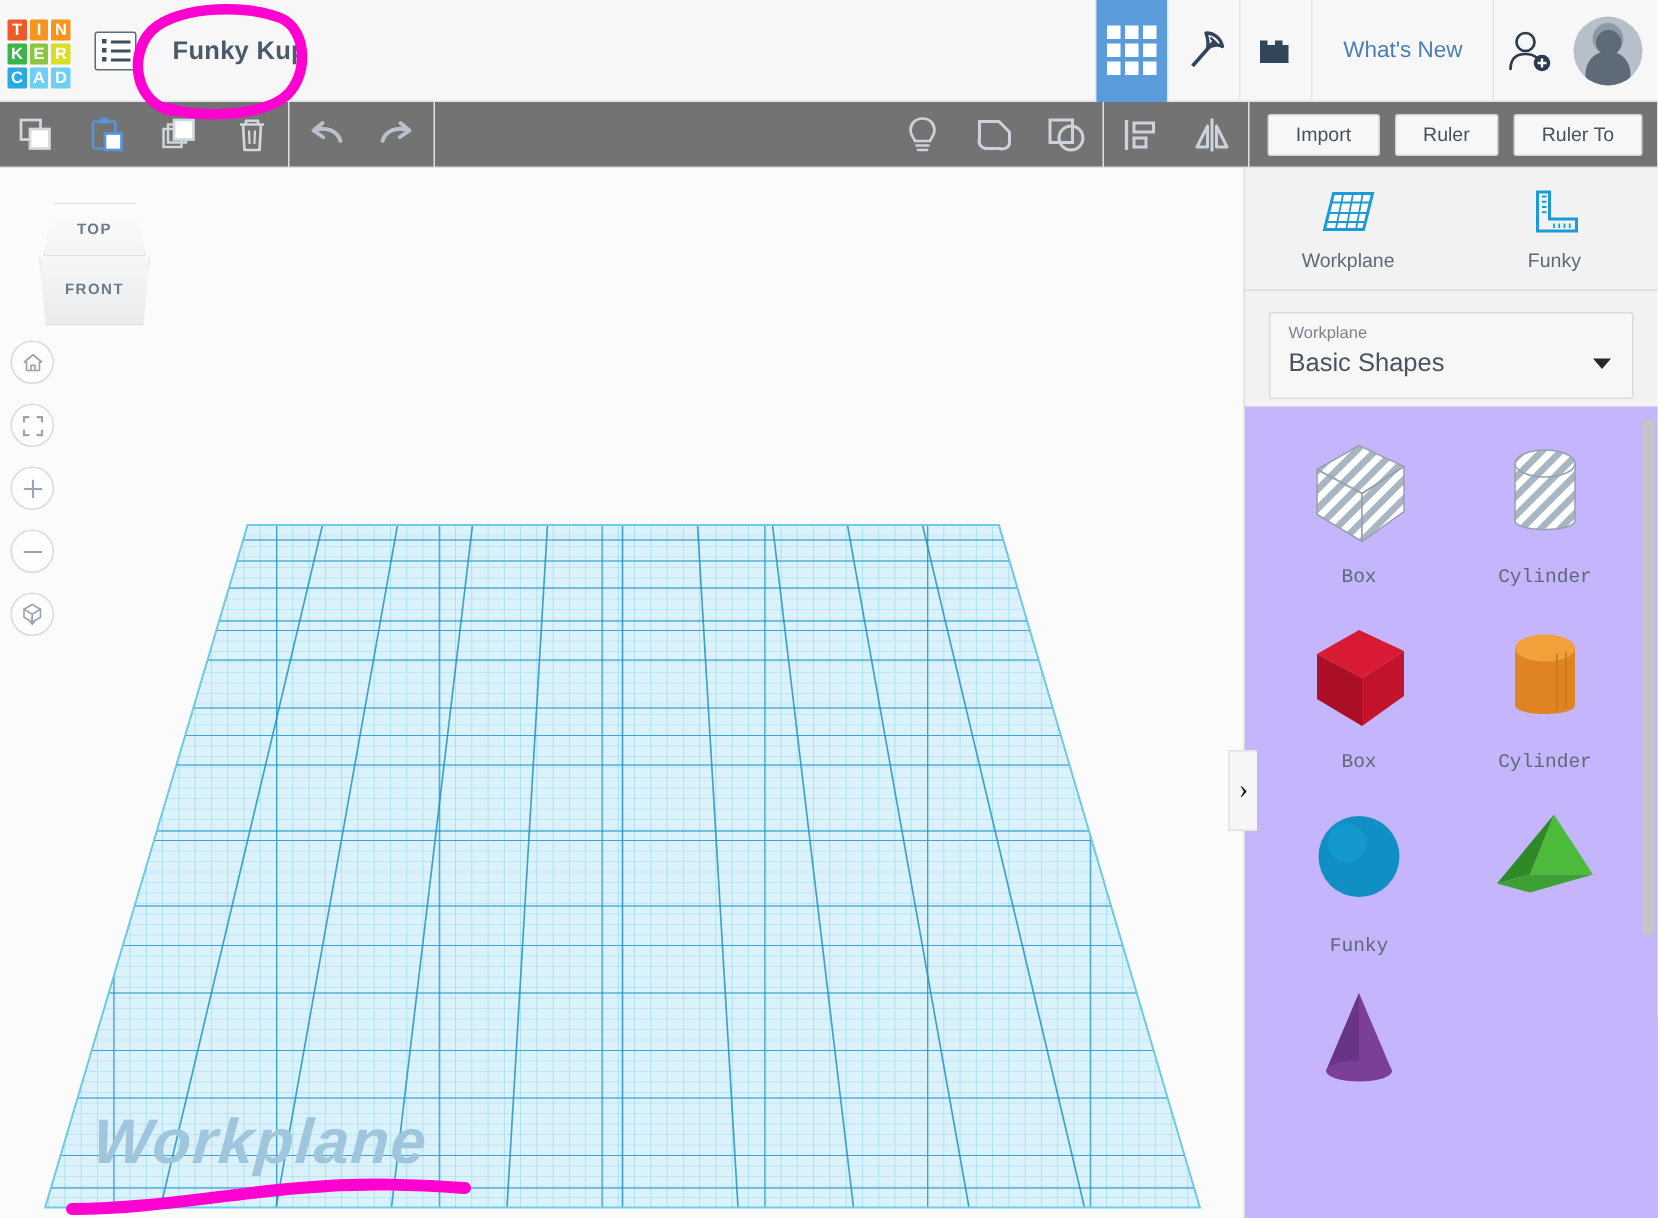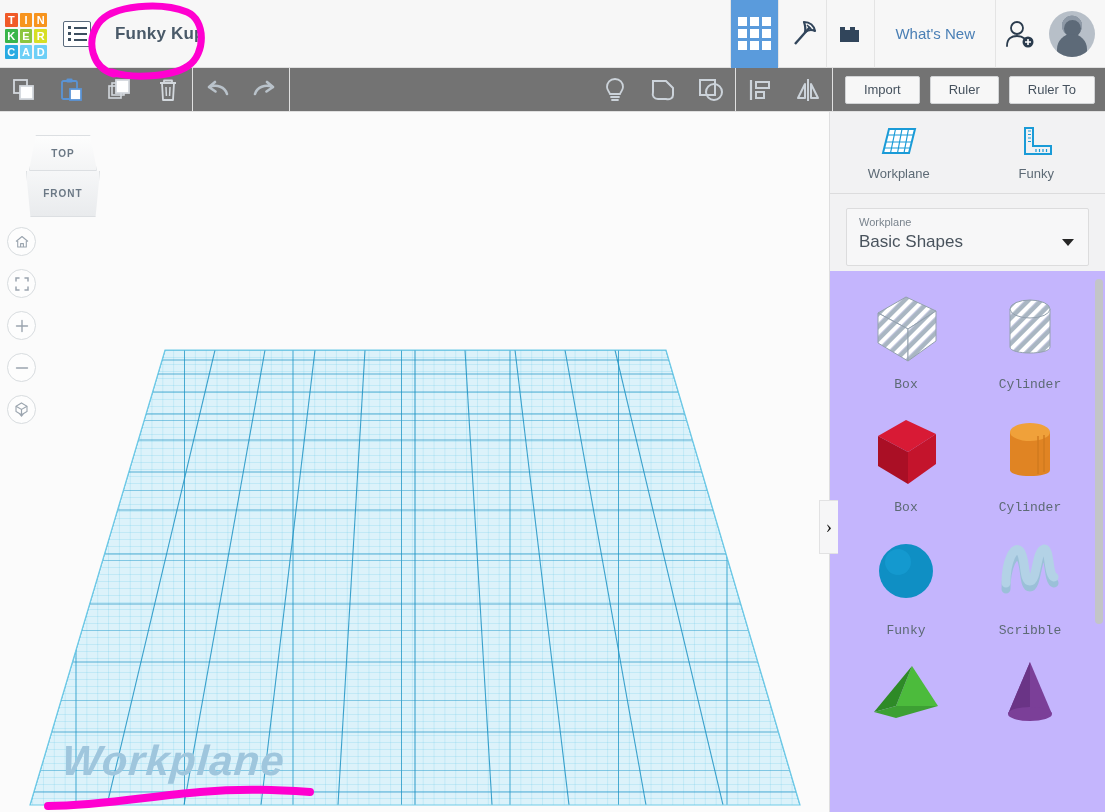--- a/index.html
+++ b/index.html
@@ -501,27 +501,20 @@
         </div>
 
         <div class="shape-cell">
           <svg width="80" height="76" viewBox="0 0 80 76">
             <circle cx="40" cy="34" r="27" fill="#0f8fc4"></circle>
             <circle cx="32" cy="25" r="13" fill="#1aa3da" opacity="0.5"></circle>
           </svg>
           <span class="shape-label">Funky</span>
         </div>
 
-        <div class="shape-cell">
-          <svg width="80" height="76" viewBox="0 0 80 76">
-            <path d="M16 52 C16 30 24 14 30 20 C36 26 33 50 40 50 C47 50 46 20 54 18 C60 17 58 44 64 46" fill="none" stroke="#9bc0d8" stroke-width="9" stroke-linecap="round" stroke-linejoin="round"></path>
-            <path d="M16 46 C16 24 24 8 30 14 C36 20 33 44 40 44 C47 44 46 14 54 12 C60 11 58 38 64 40" fill="none" stroke="#b3d2e6" stroke-width="9" stroke-linecap="round" stroke-linejoin="round"></path>
-          </svg>
-          <span class="shape-label">Scribble</span>
-        </div>
 
         <div class="shape-cell">
           <svg width="80" height="76" viewBox="0 0 80 76">
             <path d="M46 6 L72 46 L30 46 Z" fill="#4cbb3c"></path>
             <path d="M46 6 L30 46 L8 52 Z" fill="#2e8a27"></path>
             <path d="M30 46 L72 46 L30 58 L8 52 Z" fill="#3da033"></path>
           </svg>
           <span class="shape-label"></span>
         </div>
 

